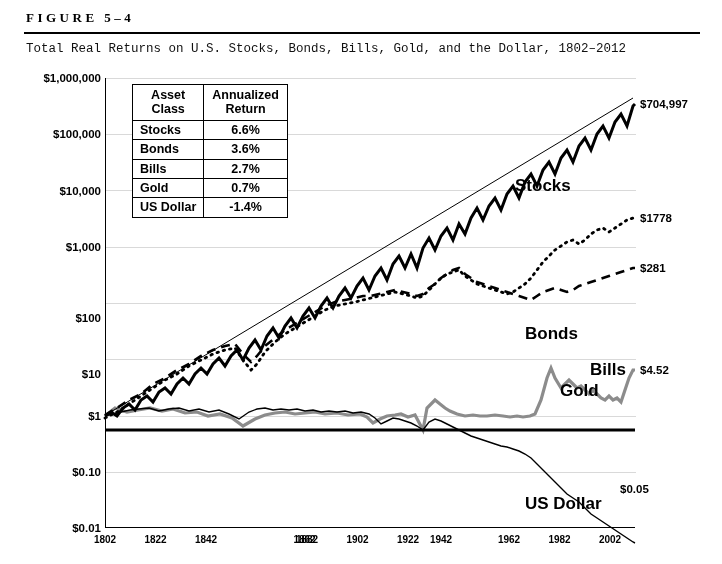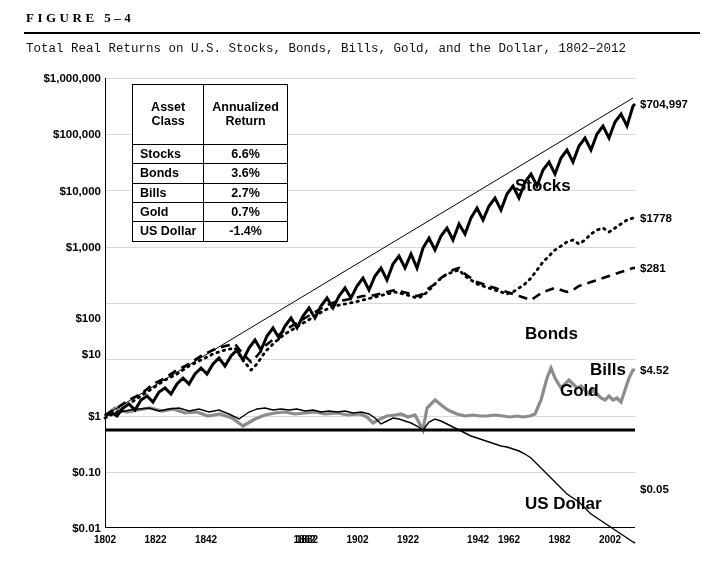--- a/index.html
+++ b/index.html
@@ -128,21 +128,21 @@
   }
   .legend-table th, .legend-table td {
     border: 1.5px solid #000;
     padding: 2px 7px;
     font-weight: bold;
     line-height: 1.15;
   }
   .legend-table th {
     text-align: center;
     font-size: 12.5px;
-    padding: 15px 8px;
+    padding: 3px 8px;
   }
   .legend-table td.val {
     text-align: center;
   }
   .legend-table td.name {
     text-align: left;
   }
   svg.curves {
     position: absolute;
     left: 0; top: 0;
@@ -159,21 +159,21 @@
   <div class="fig-title">Total Real Returns on U.S. Stocks, Bonds, Bills, Gold, and the Dollar, 1802–2012</div>
 
   <div class="plot-wrap">
 
     <div class="ytick-wrap">
       <div class="ytick-label" style="top:0px;">$1,000,000</div>
       <div class="ytick-label" style="top:56.25px;">$100,000</div>
       <div class="ytick-label" style="top:112.5px;">$10,000</div>
       <div class="ytick-label" style="top:168.75px;">$1,000</div>
       <div class="ytick-label" style="top:225px;margin-top:15px;">$100</div>
-      <div class="ytick-label" style="top:276px;">$10</div>
+      <div class="ytick-label" style="top:296px;">$10</div>
       <div class="ytick-label" style="top:337.5px;">$1</div>
       <div class="ytick-label" style="top:393.75px;">$0.10</div>
       <div class="ytick-label" style="top:450px;">$0.01</div>
     </div>
 
     <div class="axes">
       <div class="gridline" style="top:0px;"></div>
       <div class="gridline" style="top:56px;"></div>
       <div class="gridline" style="top:112px;"></div>
       <div class="gridline" style="top:169px;"></div>
@@ -205,31 +205,31 @@
     <div class="series-label" style="left:515px; top:110px;">Stocks</div>
     <div class="series-label" style="left:525px; top:258px;">Bonds</div>
     <div class="series-label" style="left:590px; top:294px;">Bills</div>
     <div class="series-label" style="left:560px; top:315px;">Gold</div>
     <div class="series-label" style="left:525px; top:428px;">US Dollar</div>
 
     <div class="endlabel" style="left:640px; top:38px;">$704,997</div>
     <div class="endlabel" style="left:640px; top:152px;">$1778</div>
     <div class="endlabel" style="left:640px; top:202px;">$281</div>
     <div class="endlabel" style="left:640px; top:304px;">$4.52</div>
-    <div class="endlabel" style="left:640px; top:423px;">$0.05</div>
+    <div class="endlabel" style="left:620px; top:423px;">$0.05</div>
 
     <div class="xtick-wrap">
       <div class="xtick-label" style="left:0px;">1802</div>
       <div class="xtick-label" style="left:50.5px;">1822</div>
       <div class="xtick-label" style="left:101px;">1842</div>
       <div class="xtick-label" style="left:151.5px;margin-left:48px;">1862</div>
       <div class="xtick-label" style="left:202px;">1882</div>
       <div class="xtick-label" style="left:252.5px;text-align:center;">1902</div>
       <div class="xtick-label" style="left:303px;">1922</div>
-      <div class="xtick-label" style="left:373px;">1942</div>
+      <div class="xtick-label" style="left:336px;">1942</div>
       <div class="xtick-label" style="left:404px;">1962</div>
       <div class="xtick-label" style="left:454.5px;">1982</div>
       <div class="xtick-label" style="left:505px;">2002</div>
     </div>
 
     <table class="legend-table">
       <thead>
         <tr>
           <th>
             <div>Asset</div>

